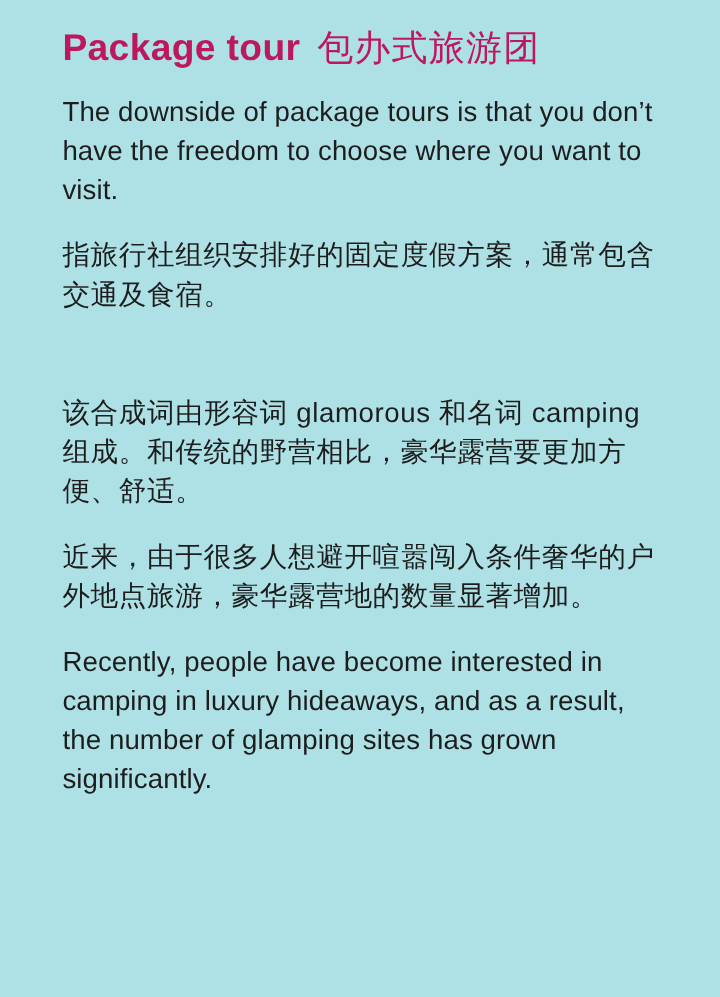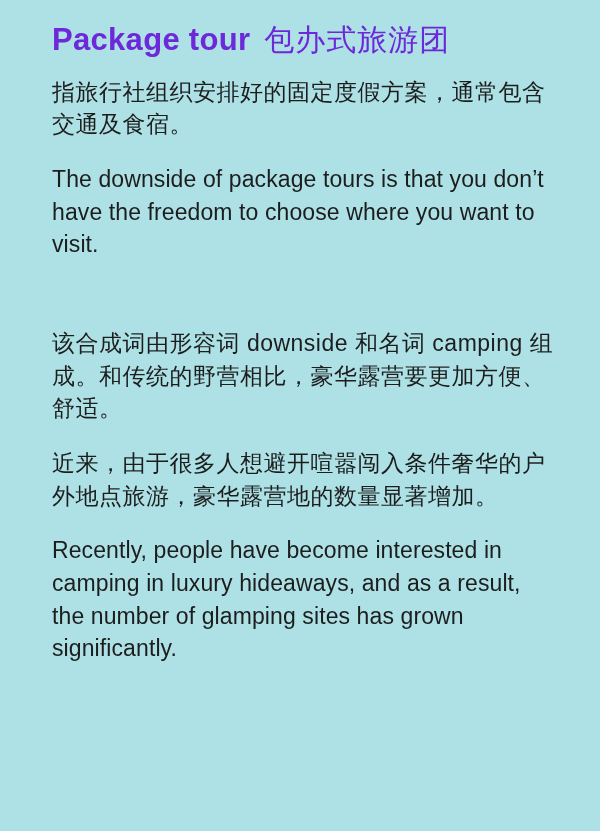--- a/index.html
+++ b/index.html
@@ -22,21 +22,21 @@
   }
   .entry {
     margin-bottom: 0;
   }
   .entry-heading {
     font-size: 31px;
     font-weight: bold;
     letter-spacing: 0.3px;
     margin: 0 0 18px 0;
     line-height: 1.15;
-    color: #6d28d9;
+    color: #be185d;
   }
   .entry-heading .cn-term {
     font-weight: normal;
     font-size: 30px;
     padding-left: 14px;
     letter-spacing: 1px;
   }
   .para {
     font-size: 23px;
     line-height: 1.42;
@@ -55,25 +55,25 @@
 </style>
 </head>
 <body>
 
 <div class="page">
 
   <div class="entry">
     <h1 class="entry-heading">
       <span>Package tour</span><span class="cn-term">包办式旅游团</span>
     </h1>
+    <p class="para en">The downside of package tours is that you don’t have the freedom to choose where you want to visit.</p>
     <p class="para cn">指旅行社组织安排好的固定度假方案，通常包含交通及食宿。</p>
-    <p class="para en">The downside of package tours is that you don’t have the freedom to choose where you want to visit.</p>
   </div>
 
   <div class="entry-gap"></div>
 
   <div class="entry">
-    <p class="para cn">该合成词由形容词 downside 和名词 camping 组成。和传统的野营相比，豪华露营要更加方便、舒适。</p>
+    <p class="para cn">该合成词由形容词 glamorous 和名词 camping 组成。和传统的野营相比，豪华露营要更加方便、舒适。</p>
     <p class="para cn">近来，由于很多人想避开喧嚣闯入条件奢华的户外地点旅游，豪华露营地的数量显著增加。</p>
     <p class="para en">Recently, people have become interested in camping in luxury hideaways, and as a result, the number of glamping sites has grown significantly.</p>
   </div>
 
 </div>
 
 </body></html>

